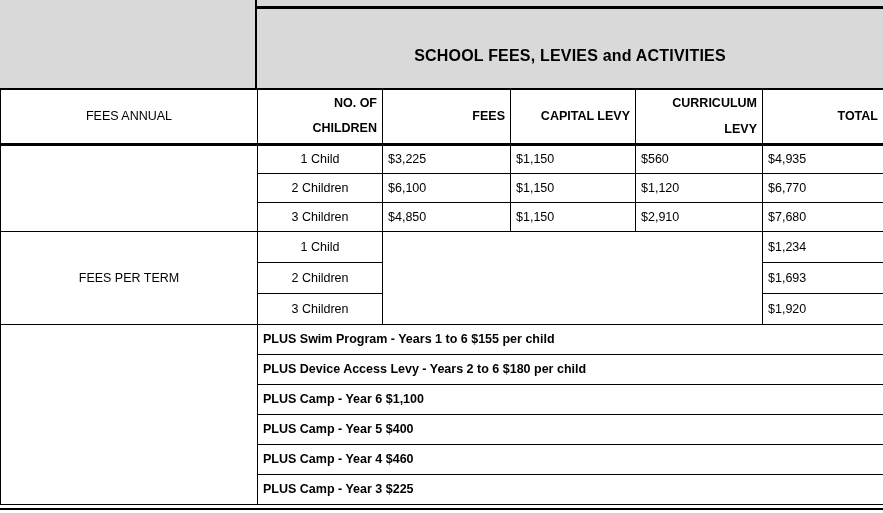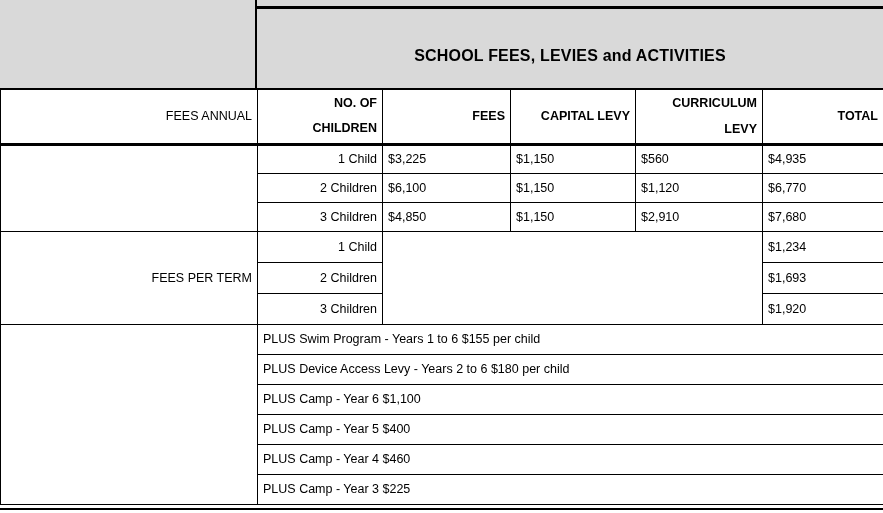--- a/index.html
+++ b/index.html
@@ -65,43 +65,43 @@
     padding: 0 5px;
     font-size: 12.5px;
     vertical-align: middle;
     background: #ffffff;
     overflow: hidden;
   }
   tr.hrow { height: 52px; }
   tr.hrow td { border-top: none; border-bottom: 3px solid #000; }
   tr.r-annual { height: 29px; }
   tr.r-term { height: 31px; }
-  tr.r-extra { height: 30px; }
+  tr.r-extra { height: 30px; font-weight: bold; }
 
   td.label-cell {
     border-left: none;
     border-right: 2px solid #000;
-    text-align: right;
+    text-align: center;
     font-size: 15px;
     white-space: nowrap;
   }
   td.hdr {
     font-weight: bold;
     font-size: 11px;
     text-align: right;
     line-height: 2.1;
     white-space: normal;
     padding: 0 2px;
   }
   .narrow {
     display: inline-block;
     width: 72px;
     line-height: 1.95;
   }
-  td.child { text-align: right; white-space: nowrap; }
+  td.child { text-align: center; white-space: nowrap; }
   td.money { white-space: nowrap; }
   td.plus  { text-align: left; white-space: nowrap; }
   td.thickB { border-bottom: 3px solid #000; }
   td.merged-empty { background: #ffffff; }
 
   .bottom-line {
     width: 883px;
     height: 2px;
     background: #000;
     margin-top: 3px;

